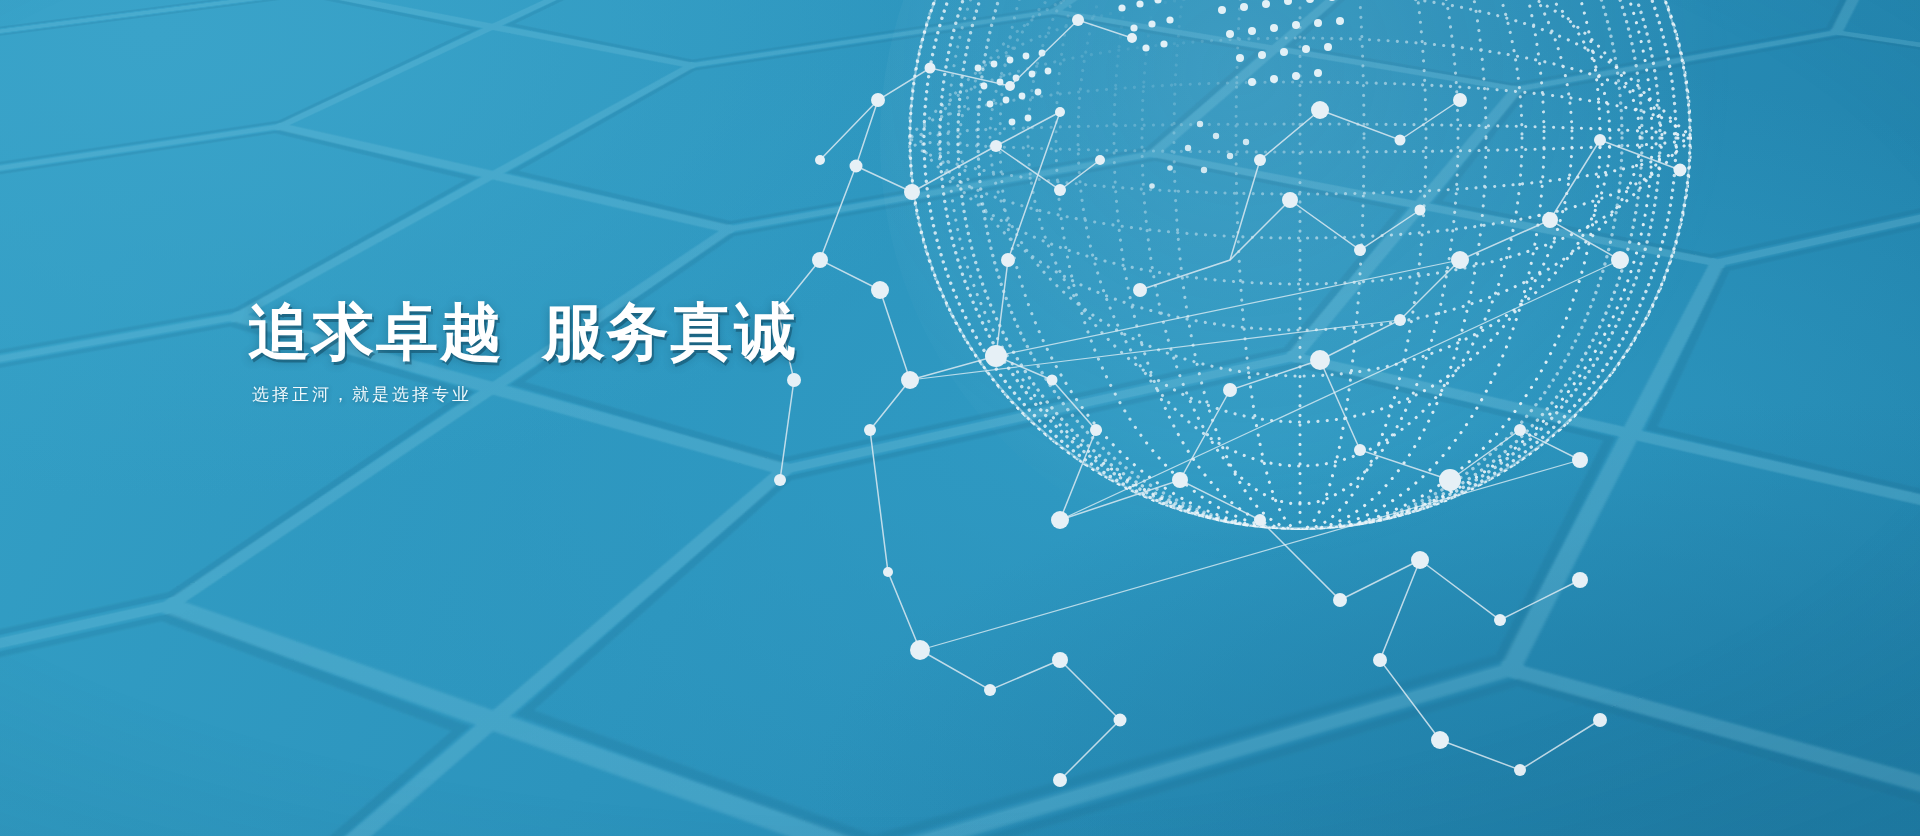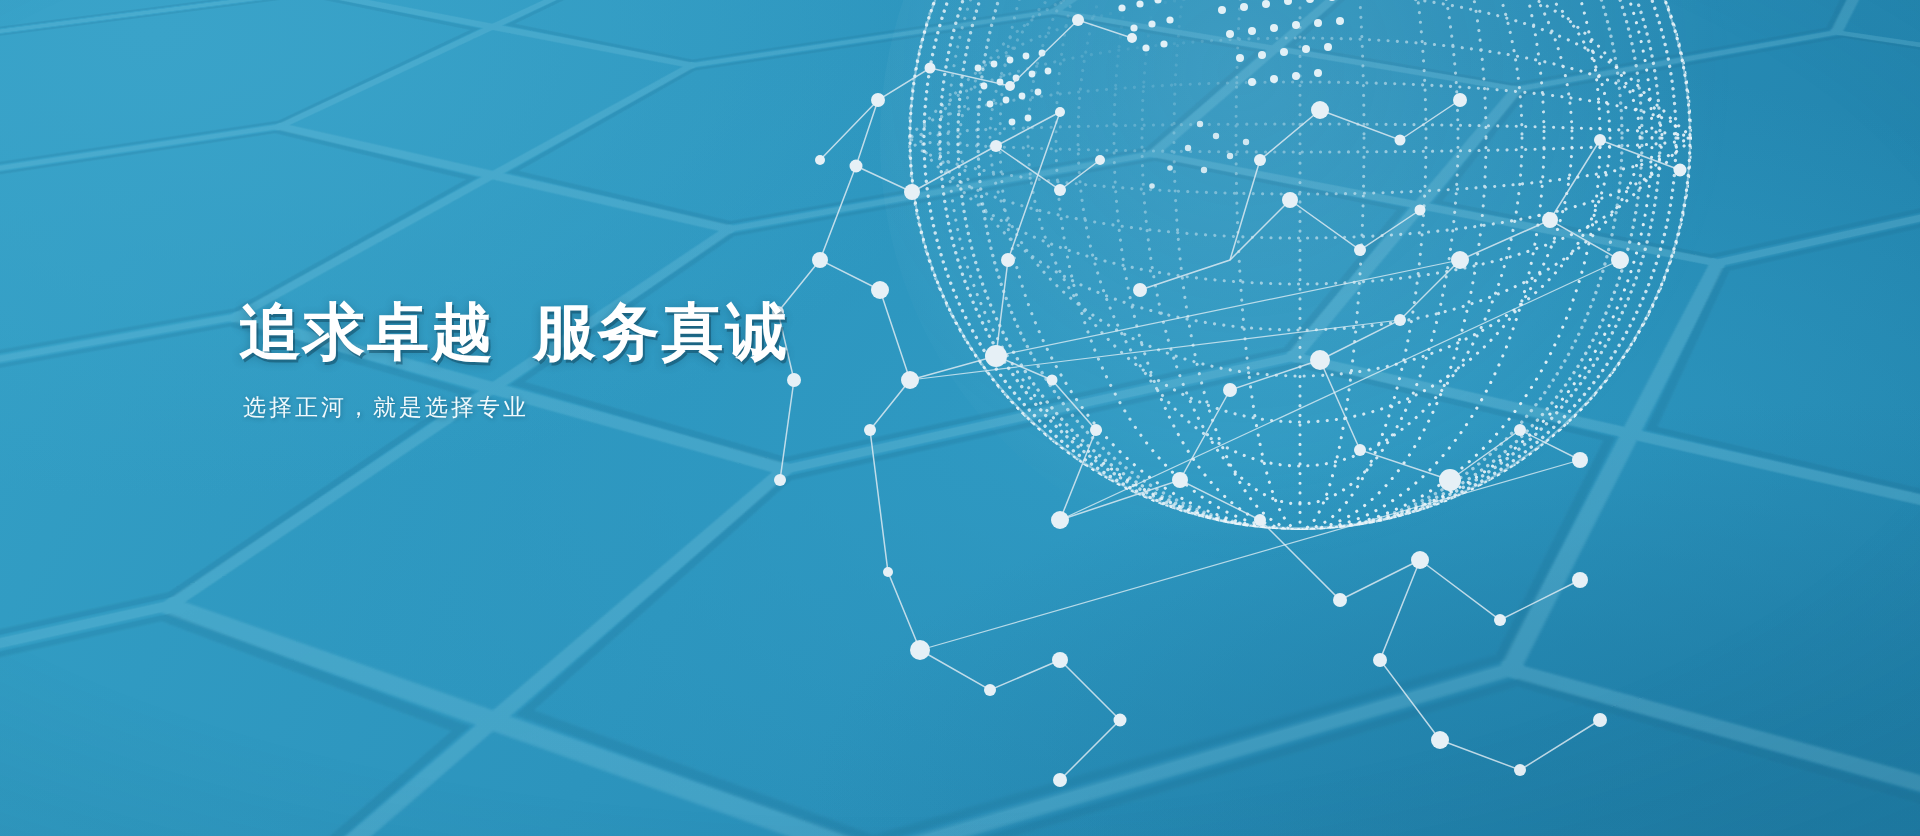--- a/index.html
+++ b/index.html
@@ -63,36 +63,36 @@
     left:880px; top:-290px;
     width:860px; height:860px;
     border-radius:50%;
     background:radial-gradient(circle at 42% 42%, rgba(190,225,240,.13) 0%, rgba(190,225,240,.05) 45%, rgba(190,225,240,0) 70%);
     pointer-events:none;
   }
 
   
   .copy{
     position:absolute;
-    left:239px; top:300px;
+    left:248px; top:300px;
     z-index:30;
   }
   .headline{
     margin:0;
     font-size:62px;
     line-height:1.02;
     font-weight:700;
     color:#ffffff;
     letter-spacing:2px;
     white-space:pre;
     text-shadow:2px 3px 0 rgba(13,62,85,.45), 0 2px 10px rgba(10,50,70,.30);
   }
   .subline{
-    margin:31px 0 0 4px;
-    font-size:23px;
+    margin:22px 0 0 4px;
+    font-size:17px;
     line-height:1.2;
     font-weight:400;
     color:#f2fafd;
     letter-spacing:3px;
     white-space:pre;
     text-shadow:1px 1px 4px rgba(12,58,80,.40);
   }
 
   
   .vignette{

